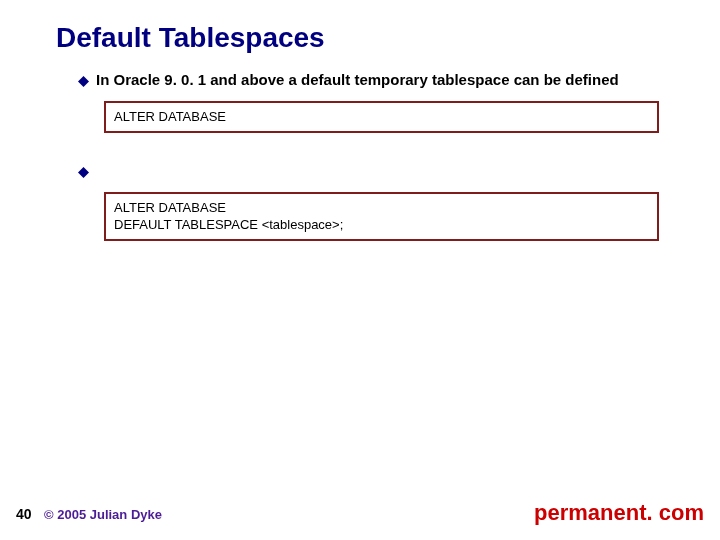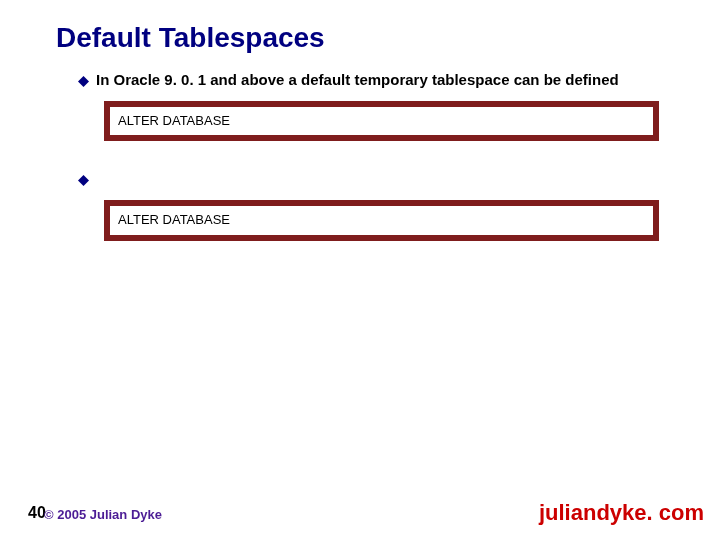--- a/index.html
+++ b/index.html
@@ -3,24 +3,24 @@
 <meta charset="utf-8">
 <style>
   * { margin: 0; padding: 0; box-sizing: border-box; }
   html, body { width: 720px; height: 540px; background: #fff; font-family: Arial, Helvetica, sans-serif; }
   .page { position: relative; width: 622px; height: 540px; }
   .title { position: absolute; left: 56px; top: 22px; font-size: 28px; font-weight: bold; color: #000080; }
   .content { position: absolute; left: 78px; top: 70px; width: 600px; }
   .bullet-row { display: flex; align-items: center; margin-bottom: 10px; }
   .bullet-icon { flex: 0 0 18px; margin-top: 3px; }
   .bullet-text { font-size: 15px; font-weight: bold; color: #000; line-height: 1.25; }
-  .codebox { margin: 8px 0 28px 26px; border: 6px solid #7f1d1d; padding: 6px 8px; width: 555px; }
+  .codebox { margin: 8px 0 28px 26px; border: 2px solid #7f1d1d; padding: 6px 8px; width: 555px; }
   .codeline { font-family: Arial, Helvetica, sans-serif; font-size: 13px; color: #000; line-height: 1.25; white-space: pre; font-weight: normal; }
   .footer { position: absolute; left: 0; bottom: 18px; width: 720px; }
-  .pagenum { position: absolute; left: 28px; bottom: 0; font-size: 16px; font-weight: bold; color: #000; }
+  .pagenum { position: absolute; left: 16px; bottom: 0; font-size: 14px; font-weight: bold; color: #000; }
   .copyright { position: absolute; left: 44px; bottom: 0; font-size: 13px; font-weight: bold; color: #4c1d95; }
   .site { position: absolute; right: 16px; bottom: -4px; font-size: 22px; font-weight: bold; color: #cc0000; }
 </style>
 </head>
 <body>
 
 <div class="page">
   <div class="title">Default Tablespaces</div>
 
   <div class="content">
@@ -39,22 +39,23 @@
 
     <div class="bullet-row">
       <span class="bullet-icon">
         <svg width="11" height="11" viewBox="0 0 10 10">
             <polygon points="5,0 10,5 5,10 0,5" fill="#000080"></polygon>
           </svg>
       </span>
     </div>
     <div class="codebox">
       <div class="codeline">ALTER DATABASE</div>
+      <div class="codeline">DEFAULT TABLESPACE &lt;tablespace&gt;;</div>
     </div>
 
   </div>
 
   <div class="footer">
     <div class="pagenum">40</div>
     <div class="copyright">© 2005 Julian Dyke</div>
-    <div class="site">juliandyke. com</div>
+    <div class="site">permanent. com</div>
   </div>
 </div>
 
 </body></html>

